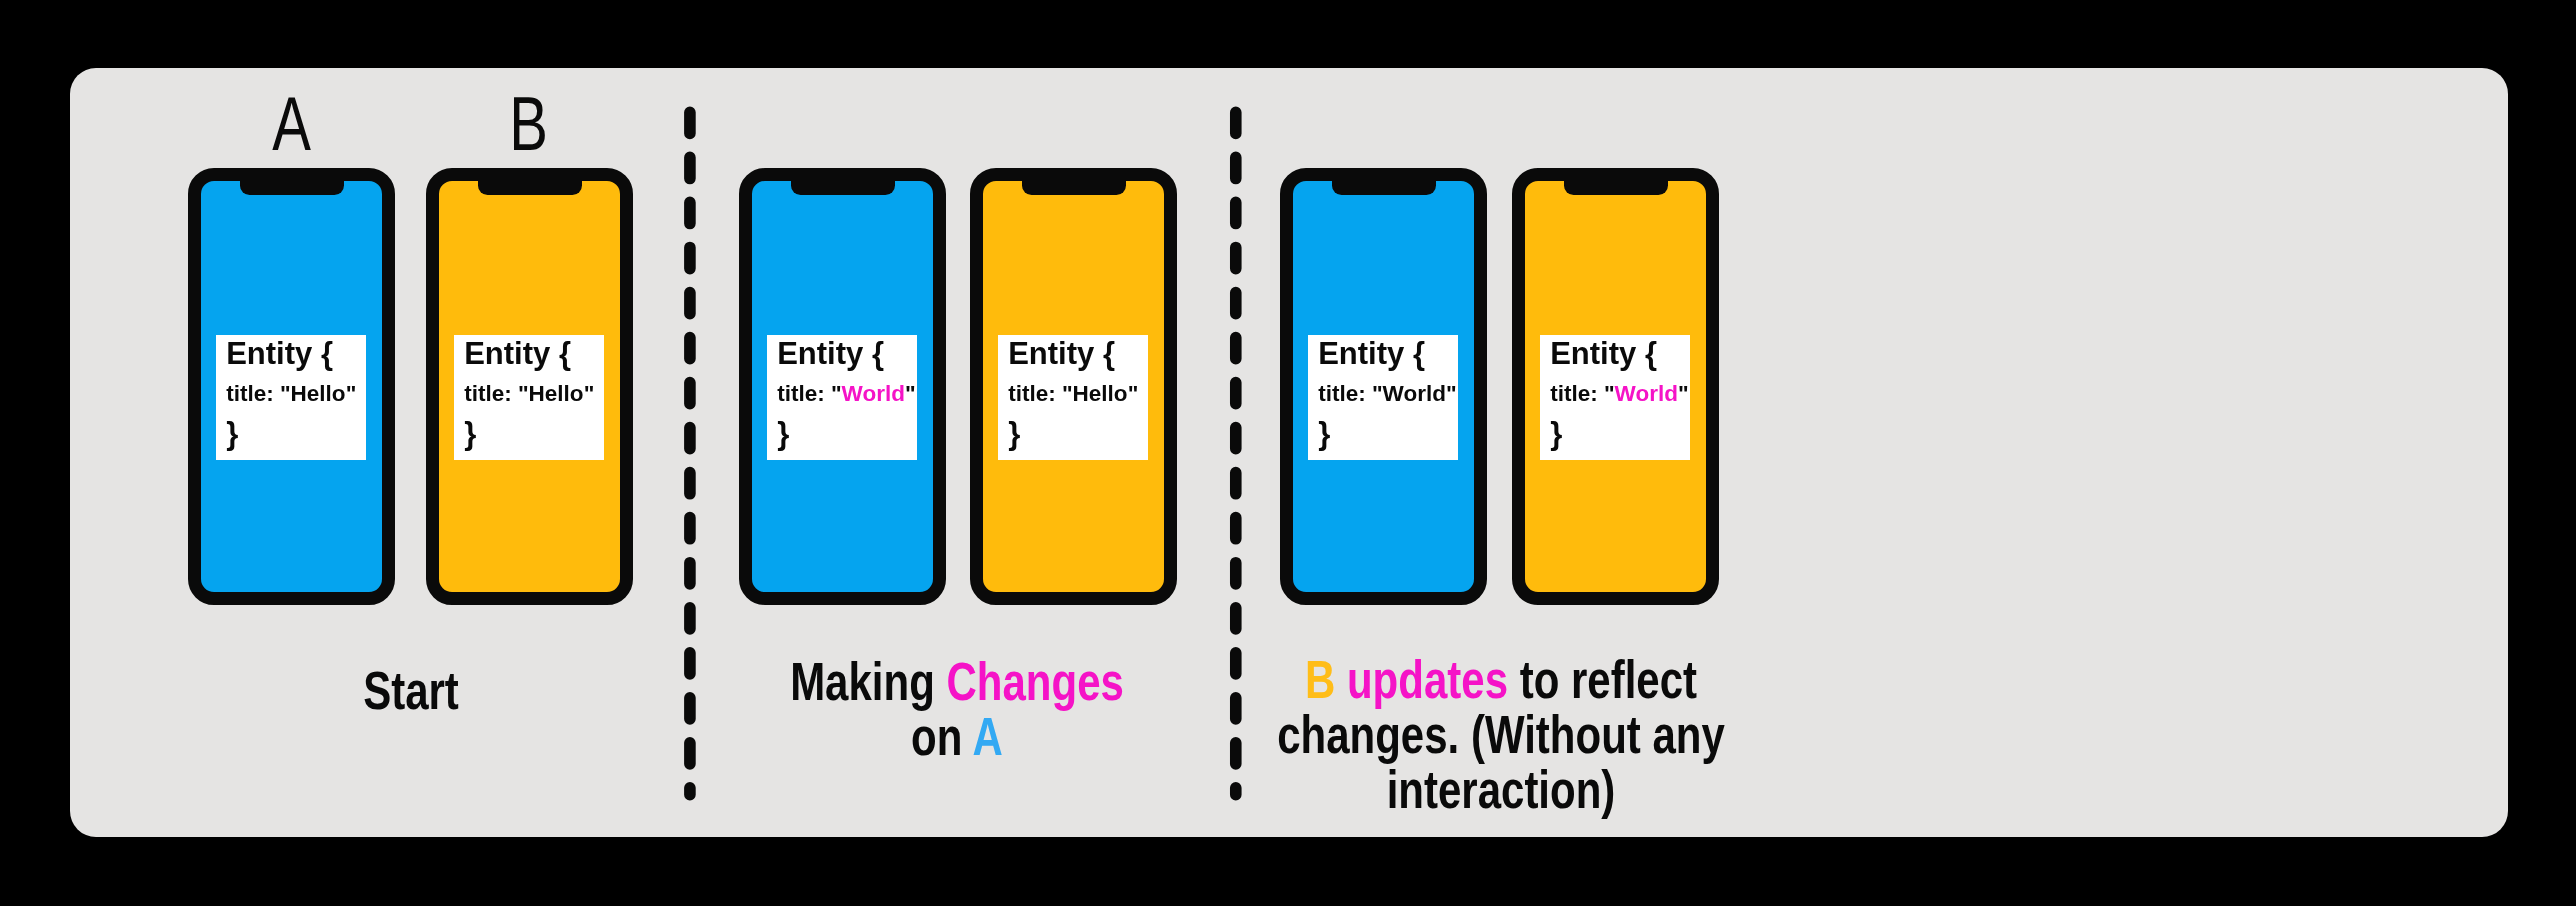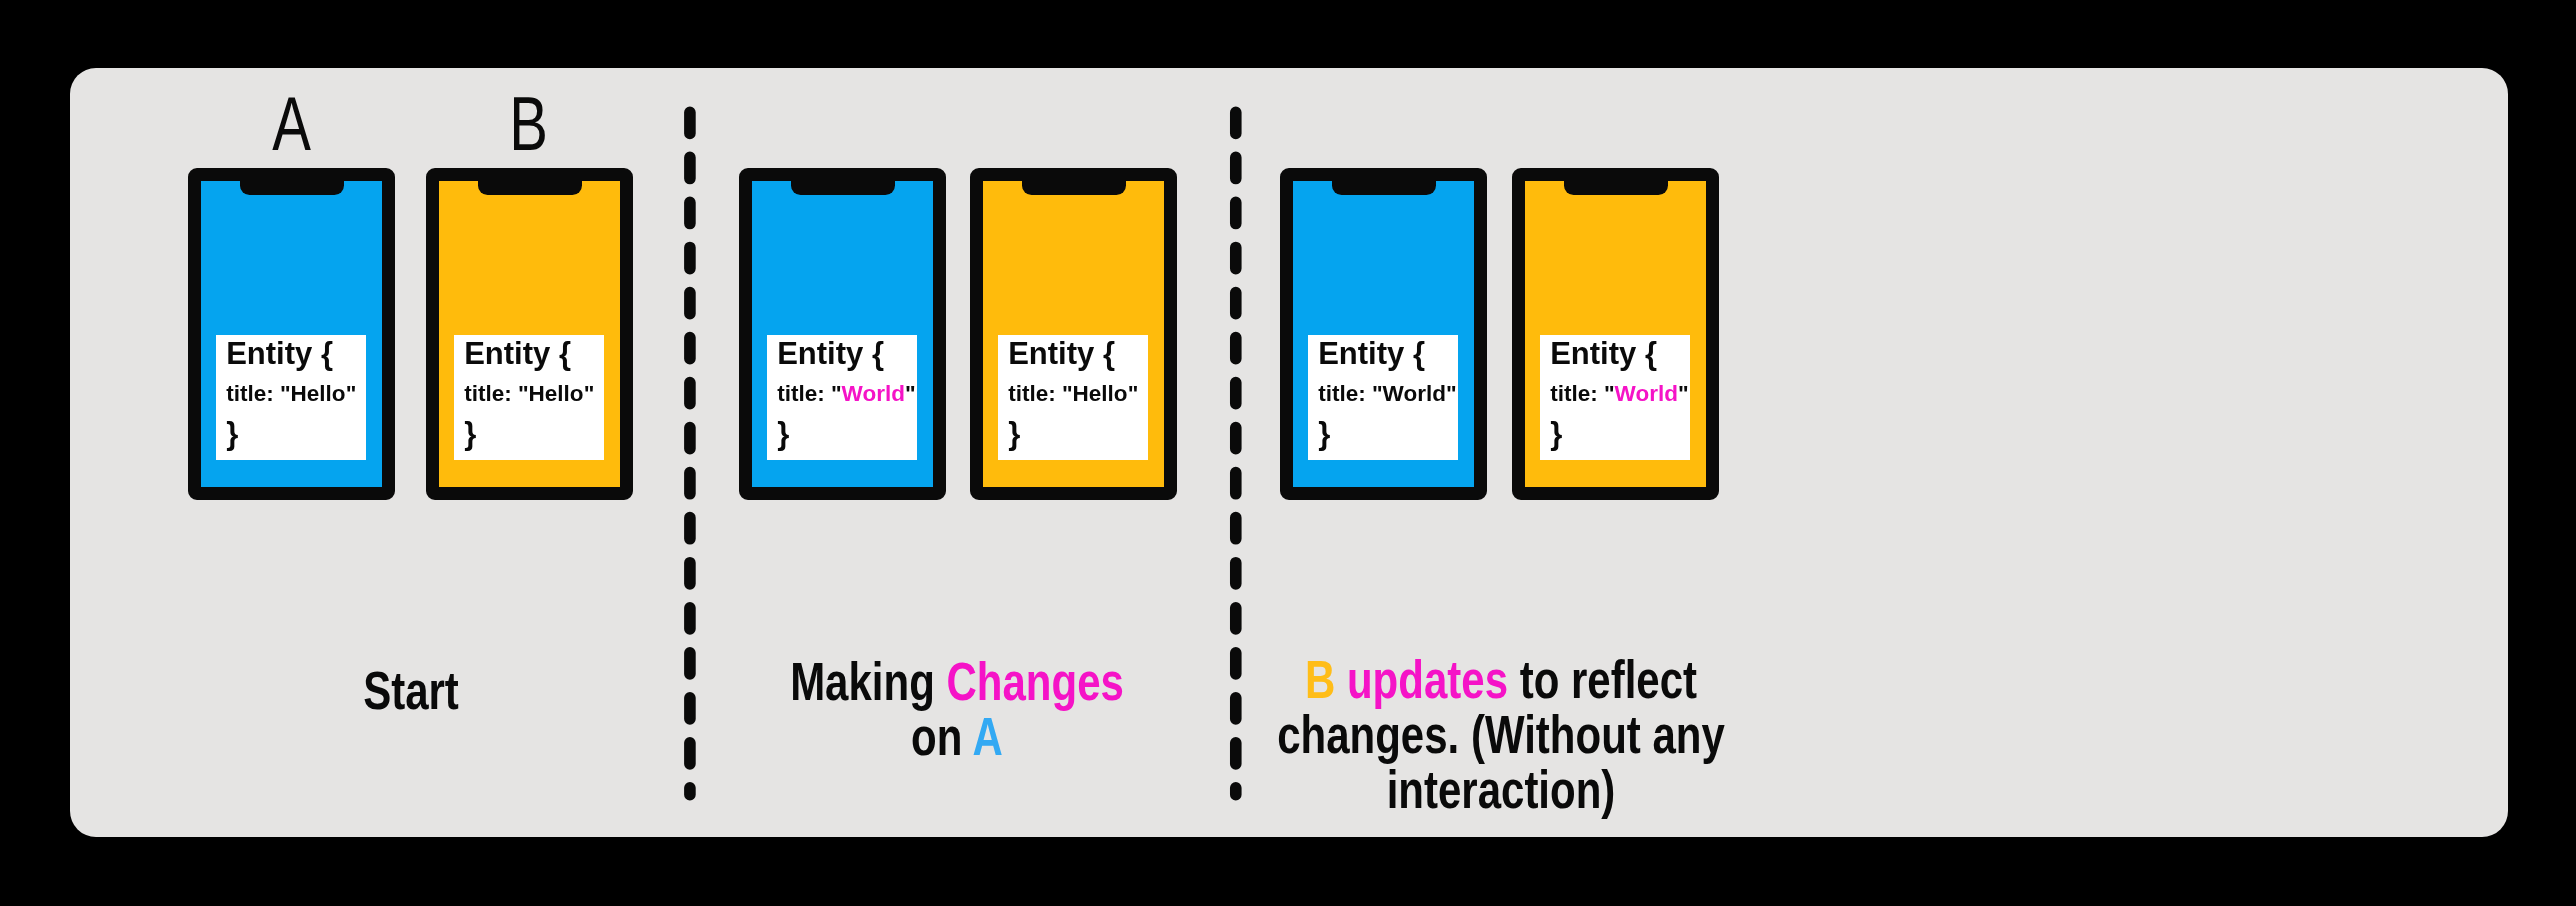--- a/index.html
+++ b/index.html
@@ -47,24 +47,24 @@
     line-height: 58px;
     font-weight: 400;
     color: #0a0a0a;
     transform: scaleY(1.3);
     transform-origin: top center;
   }
   .phone {
     position: absolute;
     top: 100px;
     width: 207px;
-    height: 332px;
+    height: 437px;
     box-sizing: border-box;
     border: 13.7px solid #0a0a0a;
-    border-radius: 9px;
+    border-radius: 26px;
     background: #cccccc; 
   }
   .notch {
     position: absolute;
     top: -1.4px;
     left: 50%;
     transform: translateX(-50%);
     width: 104px;
     height: 15px;
     background: #0a0a0a;

